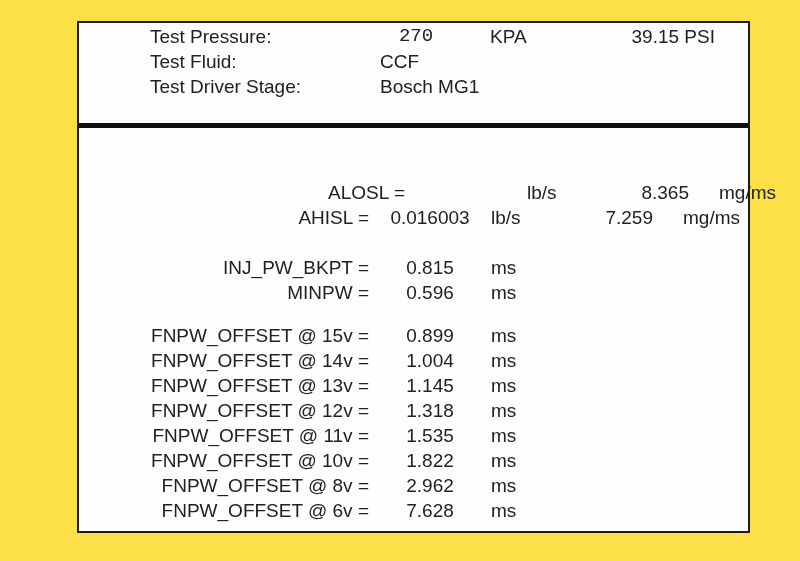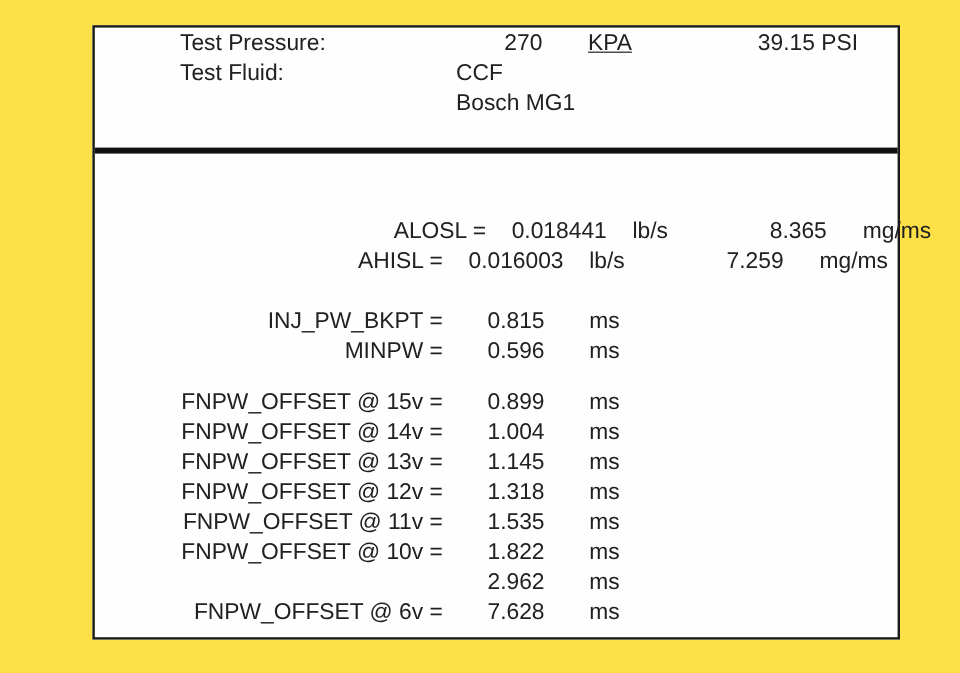--- a/index.html
+++ b/index.html
@@ -45,23 +45,23 @@
     white-space: nowrap;
   }
   .cell {
     position: absolute;
     top: 0;
     height: 25px;
   }
   
   .h-label   { left: 71px; }
   .h-value   { left: 301px; width: 72px; }
-  .h-value.num { text-align: right; }
+  .h-value.num { text-align: center; font-family: Liberation Mono, monospace; }
   .h-value.txt { text-align: left; width: 220px; }
-  .h-unit    { left: 411px; text-decoration: underline; }
+  .h-unit    { left: 411px; }
   .h-secondary { left: 436px; width: 200px; text-align: right; }
   
   .p-label   { left: 0px;   width: 290px; text-align: right; }
   .p-value   { left: 290px; width: 122px; text-align: center; }
   .p-unit    { left: 412px; width: 80px;  text-align: left; }
   .p-mvalue  { left: 454px; width: 120px; text-align: right; }
   .p-munit   { left: 604px; width: 90px;  text-align: left; }
   
   .hr0 { top: 1px; }
   .hr1 { top: 26px; }
@@ -92,28 +92,28 @@
       <span class="cell h-label">Test Pressure:</span>
       <span class="cell h-value num">270</span>
       <span class="cell h-unit">KPA</span>
       <span class="cell h-secondary">39.15 PSI</span>
     </div>
     <div class="row hr1">
       <span class="cell h-value txt">CCF</span>
       <span class="cell h-label">Test Fluid:</span>
     </div>
     <div class="row hr2">
+      <span class="cell h-label">Test Driver Stage:</span>
       <span class="cell h-value txt">Bosch MG1</span>
     </div>
 
     <div class="section-divider"></div>
 
     <div class="row pr0">
       <span class="cell p-label">ALOSL =</span>
-      <span class="cell p-value">0.018441</span>
       <span class="cell p-unit">lb/s</span>
       <span class="cell p-mvalue">8.365</span>
       <span class="cell p-munit">mg/ms</span>
     </div>
     <div class="row pr1">
       <span class="cell p-label">AHISL =</span>
       <span class="cell p-value">0.016003</span>
       <span class="cell p-unit">lb/s</span>
       <span class="cell p-mvalue">7.259</span>
       <span class="cell p-munit">mg/ms</span>
@@ -153,20 +153,21 @@
       <span class="cell p-label">FNPW_OFFSET @ 11v =</span>
       <span class="cell p-value">1.535</span>
       <span class="cell p-unit">ms</span>
     </div>
     <div class="row or5">
       <span class="cell p-label">FNPW_OFFSET @ 10v =</span>
       <span class="cell p-value">1.822</span>
       <span class="cell p-unit">ms</span>
     </div>
     <div class="row or6">
+      <span class="cell p-label">FNPW_OFFSET @ 8v =</span>
       <span class="cell p-value">2.962</span>
       <span class="cell p-unit">ms</span>
     </div>
     <div class="row or7">
       <span class="cell p-label">FNPW_OFFSET @ 6v =</span>
       <span class="cell p-value">7.628</span>
       <span class="cell p-unit">ms</span>
     </div>
 
   </div>

